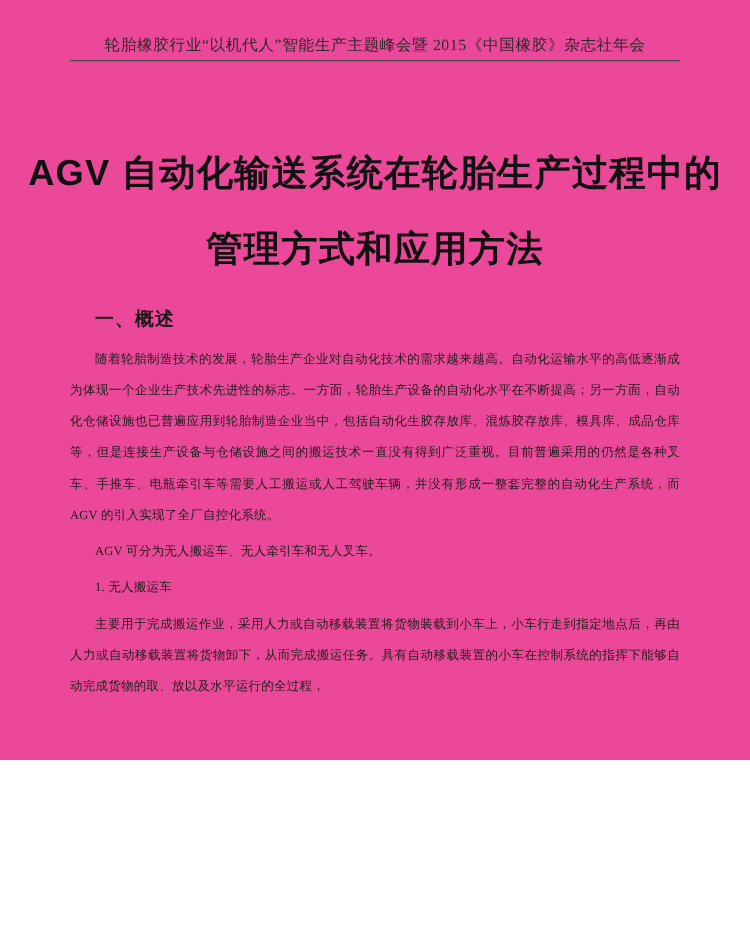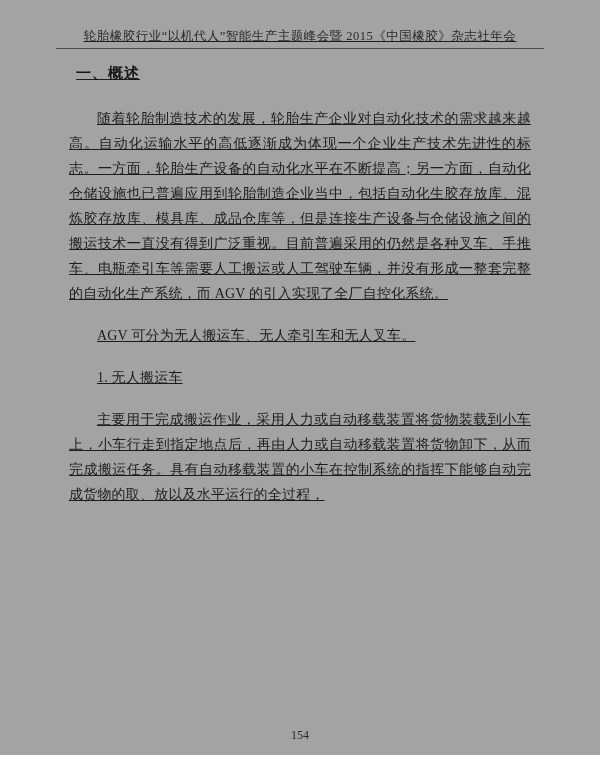--- a/index.html
+++ b/index.html
@@ -3,27 +3,26 @@
 <meta charset="utf-8">
 <style>
   html, body {
     margin: 0;
     padding: 0;
     background: #ffffff;
   }
   .page {
     position: relative;
     width: 600px;
-    height: 755px;
+    height: 608px;
     margin: 0 auto;
-    background: #a3a3a3;
+    background: #ec4899;
     color: #1d1d1d;
     font-family: "Liberation Serif", "DejaVu Serif", serif;
     overflow: hidden;
-    text-decoration: underline;
   }
   .header {
     width: 488px;
     margin: 28px auto 0 auto;
     text-align: center;
     font-size: 12.5px;
     letter-spacing: 0.5px;
     color: #2a2a2a;
     padding-bottom: 3px;
     border-bottom: 1.4px solid #4a4a4a;
@@ -60,22 +59,22 @@
     font-family: "Liberation Sans", "DejaVu Sans", sans-serif;
     font-weight: bold;
     font-size: 15px;
     letter-spacing: 1px;
     color: #161616;
   }
   .body-text {
     padding: 6px 52px 0 52px;
   }
   .body-text p {
-    margin: 17px;
-    font-size: 14px;
+    margin: 4px;
+    font-size: 10px;
     line-height: 25px;
     text-align: justify;
     text-indent: 2em;
     letter-spacing: 0.2px;
     color: #1d1d1d;
   }
   .page-number {
     position: absolute;
     bottom: 12px;
     left: 0;
@@ -87,26 +86,29 @@
 </style>
 </head>
 <body>
 
 <div class="page">
 
   <div class="header">
     <span>轮胎橡胶行业“以机代人”智能生产主题峰会暨 2015《中国橡胶》杂志社年会</span>
   </div>
 
+  <h1 class="title">
+    <span class="title-line">AGV 自动化输送系统在轮胎生产过程中的</span>
+    <span class="title-line">管理方式和应用方法</span>
+  </h1>
 
 
   <h2 class="section-heading">一、概述</h2>
 
   <div class="body-text">
     <p>随着轮胎制造技术的发展，轮胎生产企业对自动化技术的需求越来越高。自动化运输水平的高低逐渐成为体现一个企业生产技术先进性的标志。一方面，轮胎生产设备的自动化水平在不断提高；另一方面，自动化仓储设施也已普遍应用到轮胎制造企业当中，包括自动化生胶存放库、混炼胶存放库、模具库、成品仓库等，但是连接生产设备与仓储设施之间的搬运技术一直没有得到广泛重视。目前普遍采用的仍然是各种叉车、手推车、电瓶牵引车等需要人工搬运或人工驾驶车辆，并没有形成一整套完整的自动化生产系统，而 AGV 的引入实现了全厂自控化系统。</p>
     <p>AGV 可分为无人搬运车、无人牵引车和无人叉车。</p>
     <p>1. 无人搬运车</p>
     <p>主要用于完成搬运作业，采用人力或自动移载装置将货物装载到小车上，小车行走到指定地点后，再由人力或自动移载装置将货物卸下，从而完成搬运任务。具有自动移载装置的小车在控制系统的指挥下能够自动完成货物的取、放以及水平运行的全过程，</p>
   </div>
 
-  <div class="page-number">154</div>
 
 </div>
 
 </body></html>

